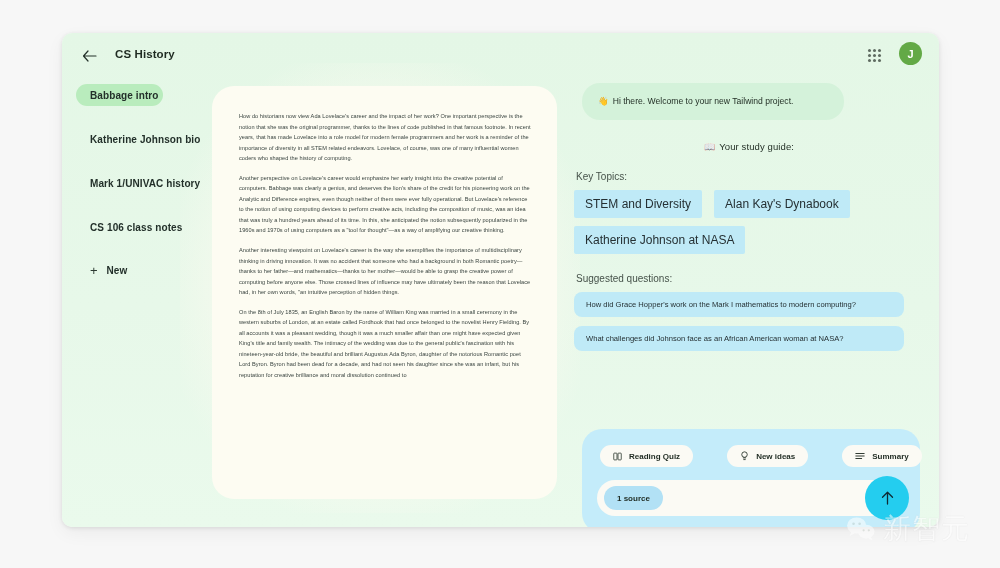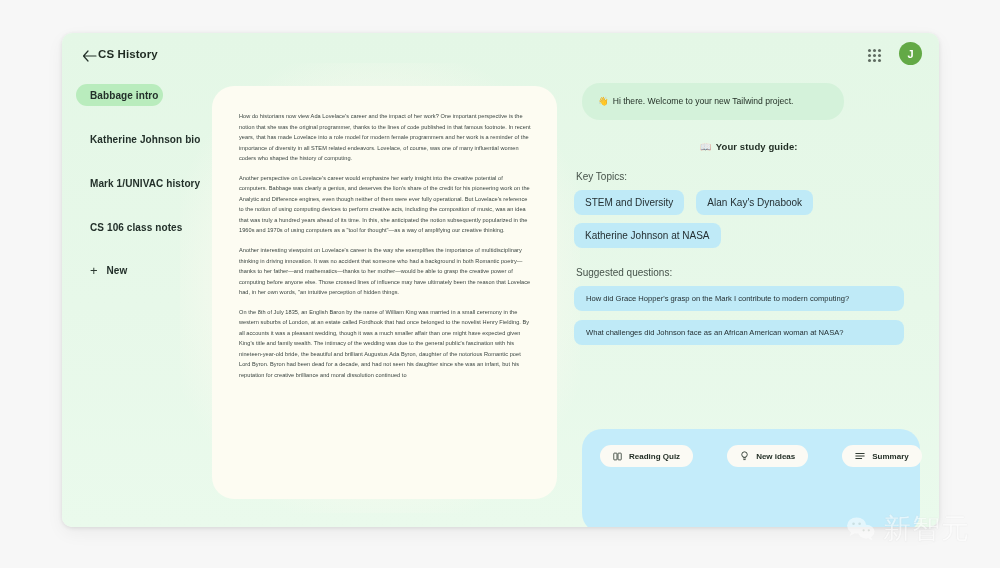--- a/index.html
+++ b/index.html
@@ -50,21 +50,21 @@
   #back-btn {
     position: absolute;
     left: 16px; top: 12px;
     width: 22px; height: 22px;
     display: flex; align-items: center; justify-content: center;
     cursor: pointer;
   }
   #back-btn svg { display: block; }
   #breadcrumb-title {
     position: absolute;
-    left: 36px; top: 15px;
+    left: 53px; top: 15px;
     font-size: 11.5px;
     font-weight: bold;
     color: #1f2b22;
     letter-spacing: 0.1px;
   }
   #apps-grid-btn {
     position: absolute;
     right: 56px; top: 13px;
     width: 18px; height: 18px;
     display: grid;
@@ -176,21 +176,21 @@
     font-size: 8.6px;
     color: #1f2b22;
     line-height: 1.3;
   }
   #greeting-bubble .wave { margin-right: 4px; }
 
   #study-guide-title {
     margin-top: 21px;
     text-align: center;
     font-size: 9.5px;
-    font-weight: bold;
+    font-weight: normal;
     color: #1f2b22;
     letter-spacing: 0.1px;
   }
   #study-guide-title .book { margin-right: 4px; font-size: 9px; }
 
   .section-label {
     margin-top: 19px;
     margin-left: 2px;
     font-size: 10px;
     color: #46524a;
@@ -198,23 +198,23 @@
 
   #key-topics {
     margin-top: 8px;
     display: flex;
     flex-wrap: wrap;
     gap: 8px 12px;
     width: 330px;
   }
   .topic-chip {
     background: #bfeaf7;
-    border-radius: 8px;
+    border-radius: 2px;
     padding: 7px 11px;
-    font-size: 10px;
+    font-size: 12px;
     color: #253033;
     cursor: pointer;
     white-space: nowrap;
   }
 
   #suggested-list {
     margin-top: 8px;
     display: flex;
     flex-direction: column;
     gap: 9px;
@@ -383,21 +383,21 @@
 
     <div id="key-topics">
       <div class="topic-chip">STEM and Diversity</div>
       <div class="topic-chip">Alan Kay's Dynabook</div>
       <div class="topic-chip">Katherine Johnson at NASA</div>
     </div>
 
     <div class="section-label">Suggested questions:</div>
 
     <div id="suggested-list">
-      <div class="suggest-chip">How did Grace Hopper's grasp on the Mark I contribute to modern computing?</div>
+      <div class="suggest-chip">How did Grace Hopper's work on the Mark I mathematics to modern computing?</div>
       <div class="suggest-chip">What challenges did Johnson face as an African American woman at NASA?</div>
     </div>
   </div>
 
   <div id="action-dock">
     <div id="action-row">
 
       <div class="action-btn">
         <span class="ico">
           <svg width="9" height="9" viewBox="0 0 12 12">
@@ -421,20 +421,28 @@
       <div class="action-btn">
         <span class="ico">
           <svg width="10" height="8" viewBox="0 0 12 9">
             <path d="M1 1.5 H11 M1 4.5 H11 M1 7.5 H8" stroke="#1f2b22" stroke-width="1.1" stroke-linecap="round"></path>
           </svg>
         </span>
         <span>Summary</span>
       </div>
     </div>
 
+    <div id="composer">
+      <div id="source-pill">1 source</div>
+      <div id="send-btn">
+        <svg width="15" height="16" viewBox="0 0 15 16">
+          <path d="M7.5 14 L7.5 2.5 M2.5 7.2 L7.5 2.2 L12.5 7.2" stroke="#0f2a33" stroke-width="1.3" fill="none" stroke-linecap="round" stroke-linejoin="round"></path>
+        </svg>
+      </div>
+    </div>
   </div>
 
 </div>
 
 <div id="watermark">
   <svg width="30" height="26" viewBox="0 0 34 30">
     <ellipse cx="12" cy="11" rx="11" ry="9.3" fill="#ffffff"></ellipse>
     <path d="M6 18 L4 23 L9.5 20 Z" fill="#ffffff"></path>
     <circle cx="8.4" cy="9" r="1.5" fill="#cfd6cf"></circle>
     <circle cx="15.4" cy="9" r="1.5" fill="#cfd6cf"></circle>

